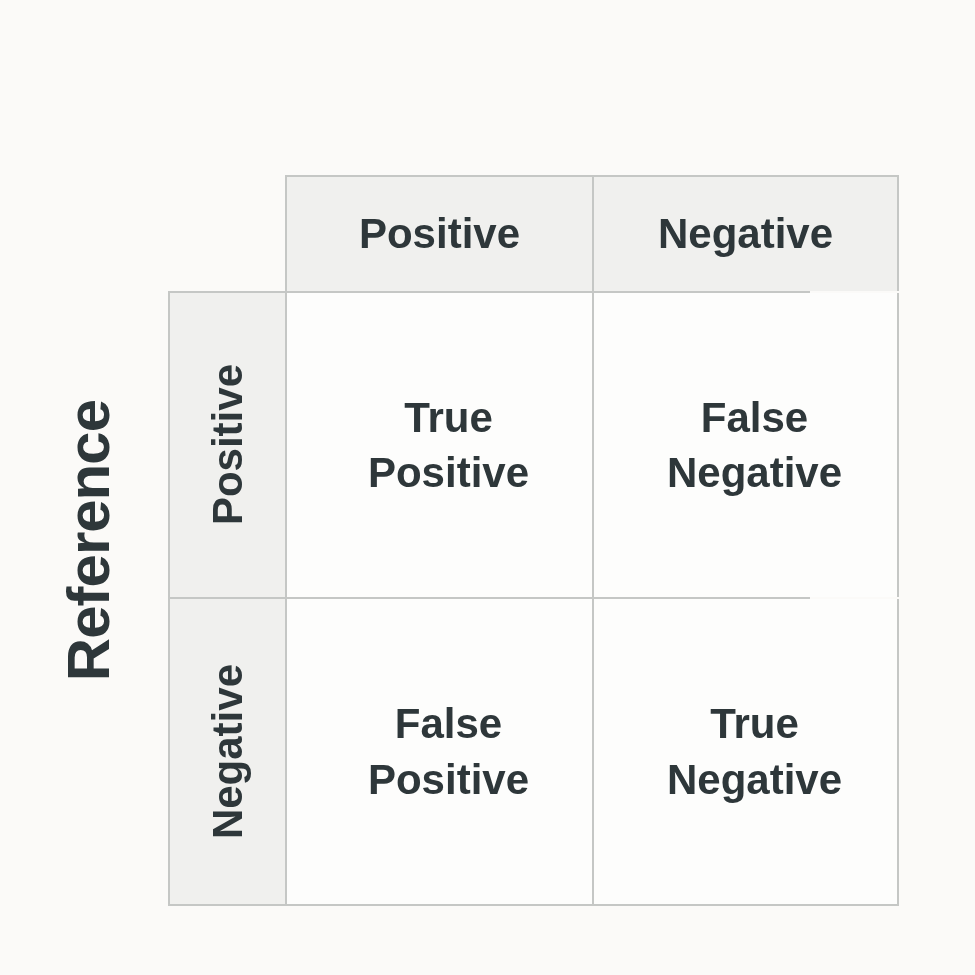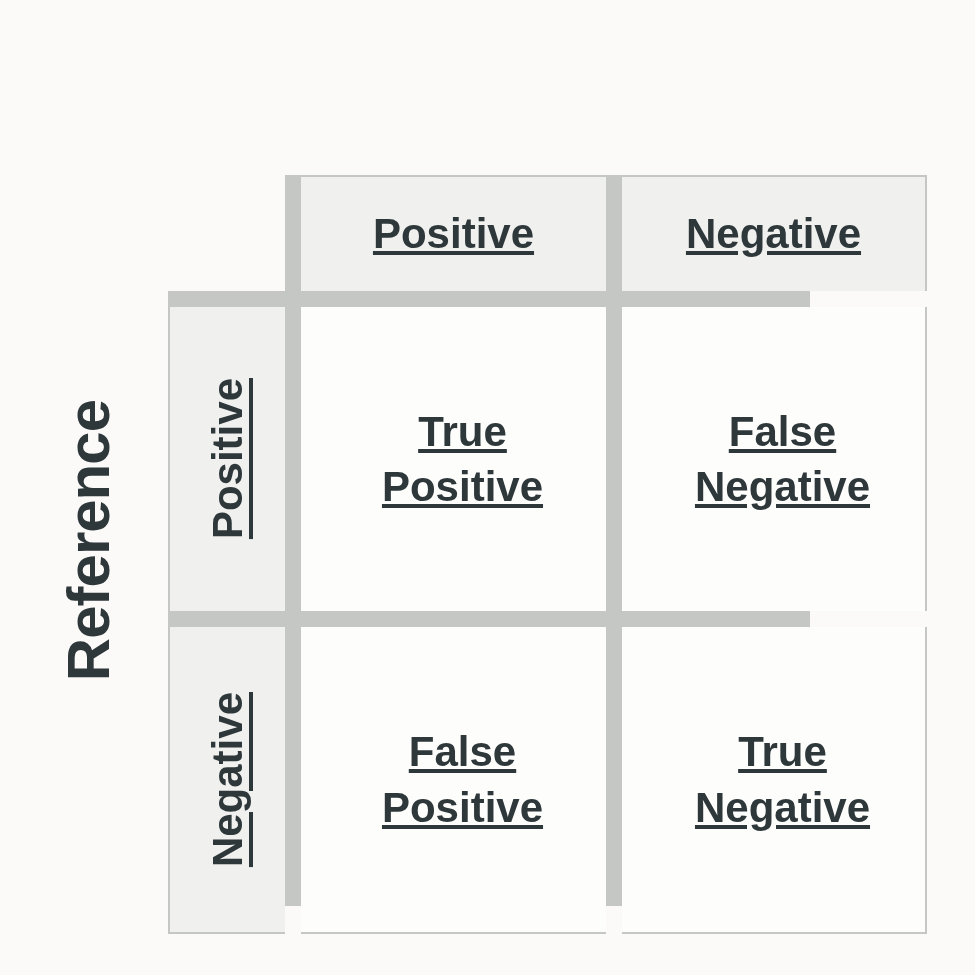--- a/index.html
+++ b/index.html
@@ -44,23 +44,22 @@
   }
 
   
   .matrix {
     position: absolute;
     left: 168px; top: 175px;
     width: 642px; height: 731px;
     display: grid;
     grid-template-columns: 117px 305px 305px;
     grid-template-rows: 116px 304px 307px;
-    gap: 16px;
+    gap: 2px;
     background: transparent;
-    text-decoration: underline;
   }
   
   .matrix::before {
     content: "";
     position: absolute;
     left: 117px; top: 0; right: 0; bottom: 0;
     background: var(--border);
     z-index: 0;
   }
   .matrix::after {

